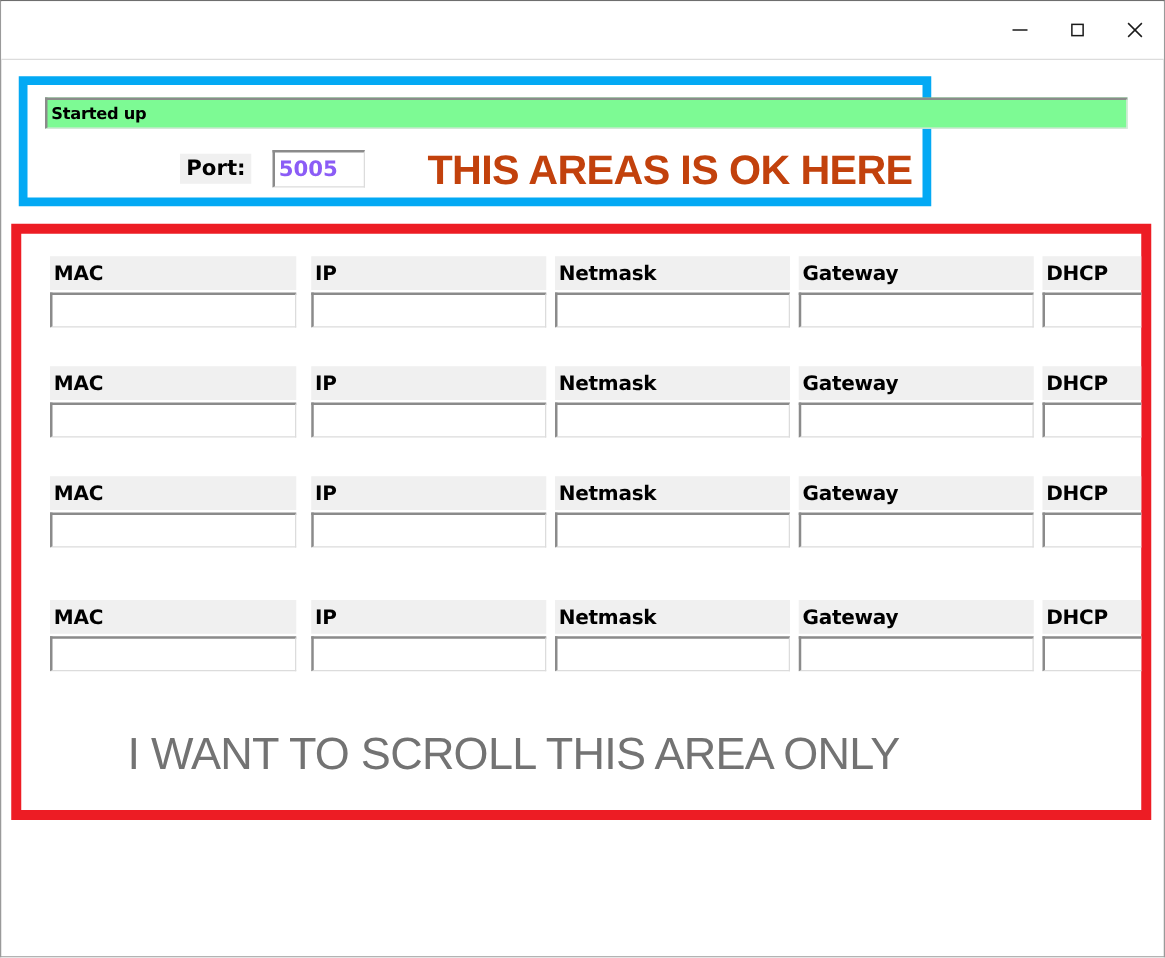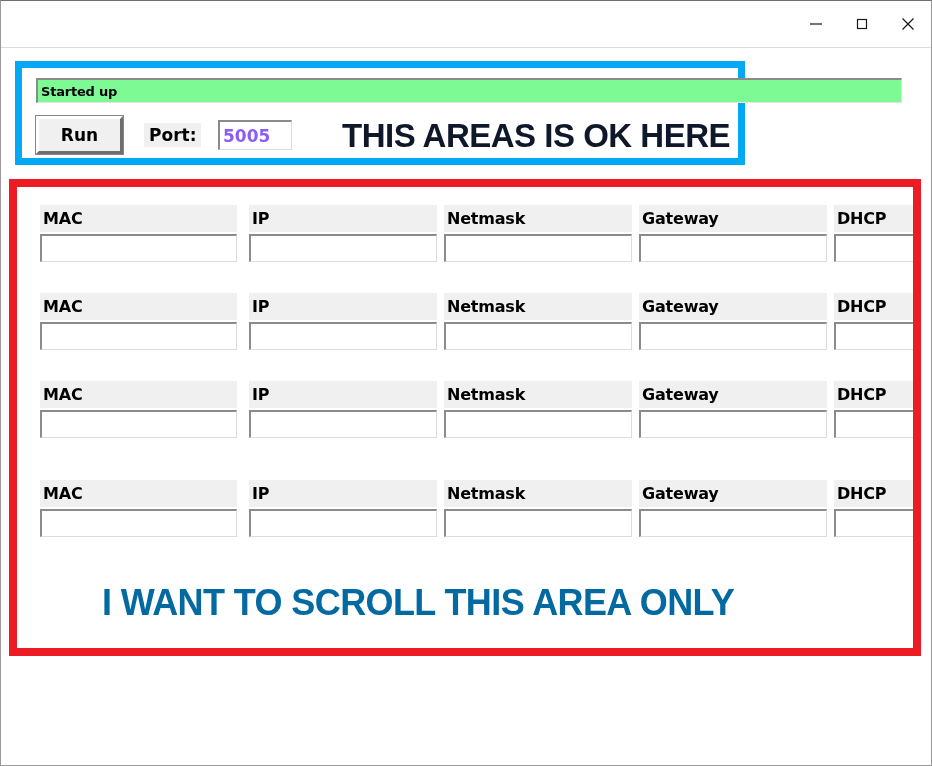--- a/index.html
+++ b/index.html
@@ -160,21 +160,21 @@
     outline: none;
   }
 
   #top-annotation-text {
     position: absolute;
     left: 320px;
     top: 49px;
     font-family: "Liberation Sans", sans-serif;
     font-size: 33px;
     font-weight: bold;
-    color: #0f172a;
+    color: #c2410c;
     white-space: nowrap;
     letter-spacing: -0.5px;
   }
 
   
   #scroll-area-annotation {
     position: absolute;
     left: 8px;
     top: 178px;
     width: 912px;
@@ -235,22 +235,22 @@
     padding: 0 0 0 3px;
     outline: none;
   }
 
   #bottom-annotation-text {
     position: absolute;
     left: 85px;
     top: 395px;
     font-family: "Liberation Sans", sans-serif;
     font-size: 36px;
-    font-weight: bold;
-    color: #0369a1;
+    font-weight: normal;
+    color: #737373;
     white-space: nowrap;
     letter-spacing: -0.6px;
   }
 </style>
 </head>
 <body>
 
 <div id="app-window">
 
   <div id="title-bar">
@@ -282,21 +282,20 @@
     </button>
   </div>
 
   <div id="top-panel-annotation">
     <div id="top-panel-inner">
 
       <div id="status-bar">
         <span id="status-bar-text">Started up</span>
       </div>
 
-      <button id="run-button">Run</button>
 
       <span id="port-label">Port:</span>
 
       <input id="port-input" type="text" value="5005" style="">
 
       <div id="top-annotation-text">THIS AREAS IS OK HERE</div>
     </div>
   </div>
 
   <div id="scroll-area-annotation">

